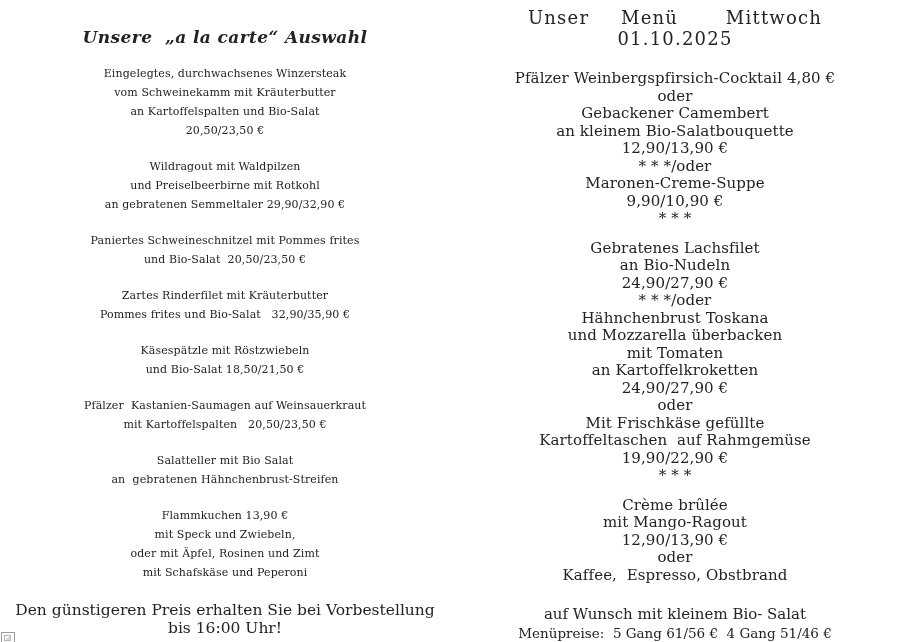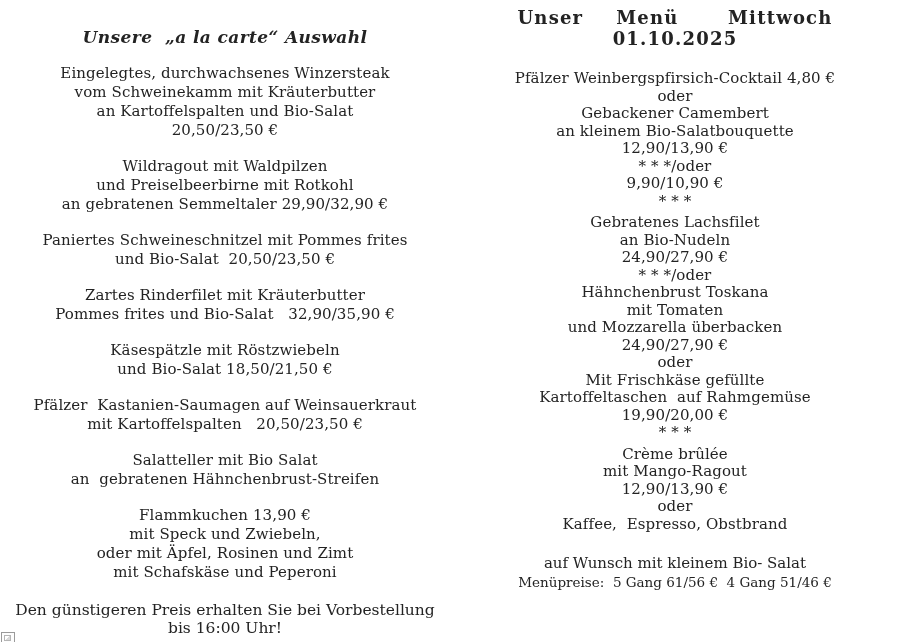--- a/index.html
+++ b/index.html
@@ -16,38 +16,38 @@
   .col-left {
     position:absolute; left:0; top:0; width:450px;
     padding-top:27px; text-align:center; box-sizing:border-box;
   }
   .left-title {
     font-size:17px; font-weight:700; letter-spacing:.4px;
     margin:0 0 17px 0; white-space:pre-wrap;font-style:italic;
   }
   .item { margin:0 8px 17px 8px; }
   .ln {
-    font-size:15px; line-height:19px; letter-spacing:.1px;
+    font-size:11px; line-height:19px; letter-spacing:.1px;
     white-space:pre-wrap;
   }
   .left-footer {
     font-size:15.5px; margin:19px 4px 0 4px; white-space:pre-wrap;
   }
 
   
   .col-right {
     position:absolute; left:450px; top:0; width:450px;
     padding-top:7px; text-align:center; box-sizing:border-box;
   }
   .right-title {
-    font-size:18px; font-weight:700;
+    font-size:18px; font-weight:400;
     letter-spacing:1.2px; word-spacing:9px;
     margin:0 0 21px 0; white-space:pre-wrap;
   }
-  .course-group { margin:4px 6px 4px 6px; }
+  .course-group { margin:12px 6px 4px 6px; }
   .rln {
     font-size:15px; line-height:17.5px; letter-spacing:.1px;
     white-space:pre-wrap;
   }
   .right-note {
     font-size:15px; margin:21px 0 2px 0; white-space:pre-wrap;text-align:center;
   }
   .price-line {
     font-size:13.5px; font-weight:400; line-height:17px;
     white-space:pre-wrap;
@@ -126,37 +126,39 @@
   <section class="col-right">
     <h1 class="right-title">Unser  Menü   Mittwoch   01.10.2025</h1>
 
     <div class="course-group">
       <div class="rln">Pfälzer Weinbergspfirsich-Cocktail 4,80 €</div>
       <div class="rln">oder</div>
       <div class="rln">Gebackener Camembert</div>
       <div class="rln">an kleinem Bio-Salatbouquette</div>
       <div class="rln">12,90/13,90 €</div>
       <div class="rln">* * */oder</div>
+      <div class="rln">Maronen-Creme-Suppe</div>
       <div class="rln">9,90/10,90 €</div>
       <div class="rln">* * *</div>
     </div>
 
     <div class="course-group">
       <div class="rln">Gebratenes Lachsfilet</div>
       <div class="rln">an Bio-Nudeln</div>
       <div class="rln">24,90/27,90 €</div>
       <div class="rln">* * */oder</div>
       <div class="rln">Hähnchenbrust Toskana</div>
+      <div class="rln">und Mozzarella überbacken</div>
       <div class="rln">mit Tomaten</div>
-      <div class="rln">und Mozzarella überbacken</div>
+      <div class="rln">an Kartoffelkroketten</div>
       <div class="rln">24,90/27,90 €</div>
       <div class="rln">oder</div>
       <div class="rln">Mit Frischkäse gefüllte</div>
       <div class="rln">Kartoffeltaschen  auf Rahmgemüse</div>
-      <div class="rln">19,90/20,00 €</div>
+      <div class="rln">19,90/22,90 €</div>
       <div class="rln">* * *</div>
     </div>
 
     <div class="course-group">
       <div class="rln">Crème brûlée</div>
       <div class="rln">mit Mango-Ragout</div>
       <div class="rln">12,90/13,90 €</div>
       <div class="rln">oder</div>
       <div class="rln">Kaffee,  Espresso, Obstbrand</div>
     </div>

